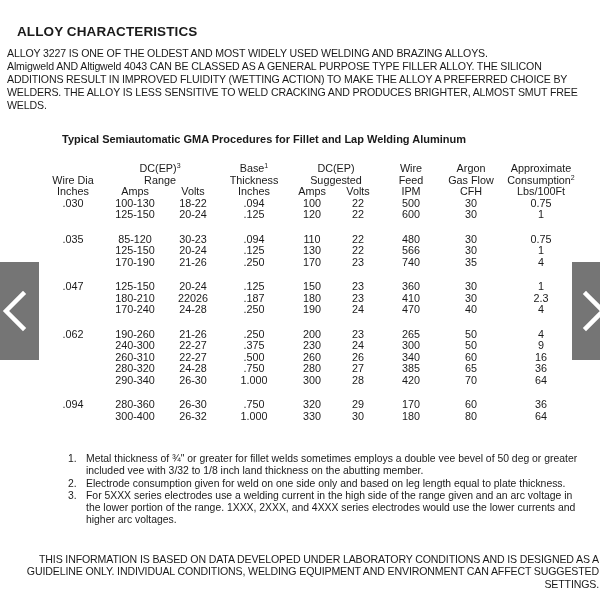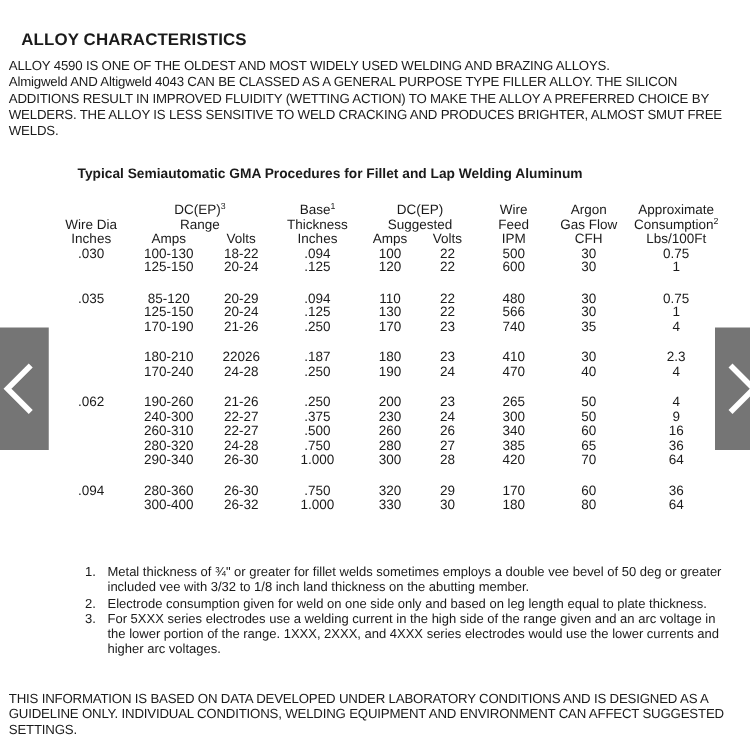--- a/index.html
+++ b/index.html
@@ -20,33 +20,33 @@
   .c-samps { width:44px; }
   .c-svolts { width:48px; }
   .c-feed { width:58px; }
   .c-cfh { width:62px; }
   .c-cons { width:78px; }
   tr.gap td { height:13px; }
   sup { font-size:7px; vertical-align:4px; line-height:0; }
   .notes { position:absolute; left:68px; top:453px; width:520px; margin:0; padding:0; list-style:none; font-size:10.4px; line-height:12.3px; }
   .notes li { position:relative; padding-left:18px; }
   .notes .num { position:absolute; left:0; top:0; }
-  .disclaimer { position:absolute; left:7px; top:553px; width:592px; font-size:10.6px; line-height:12.3px; letter-spacing:-0.15px; }
+  .disclaimer { position:absolute; left:7px; top:553px; width:592px; font-size:10.6px; line-height:12.3px; letter-spacing:-0.15px;text-align:right; }
   .nav { position:absolute; top:262px; height:98px; background:#6e6e6e; opacity:0.95; cursor:pointer; }
   .nav.prev { left:0; width:39px; }
   .nav.next { left:572px; width:28px; }
   .nav svg { position:absolute; top:0; }
 </style>
 </head>
 <body>
 
 <div class="heading">ALLOY CHARACTERISTICS</div>
 
 <div class="intro">
-  <p>ALLOY 4590 IS ONE OF THE OLDEST AND MOST WIDELY USED WELDING AND BRAZING ALLOYS.</p>
+  <p>ALLOY 3227 IS ONE OF THE OLDEST AND MOST WIDELY USED WELDING AND BRAZING ALLOYS.</p>
   <p>Almigweld AND Altigweld 4043 CAN BE CLASSED AS A GENERAL PURPOSE TYPE FILLER ALLOY.  THE SILICON ADDITIONS RESULT IN IMPROVED FLUIDITY (WETTING ACTION) TO MAKE THE ALLOY A PREFERRED CHOICE BY WELDERS.  THE ALLOY IS LESS SENSITIVE TO WELD CRACKING AND PRODUCES BRIGHTER, ALMOST SMUT FREE WELDS.</p>
 </div>
 
 <div class="table-title">Typical Semiautomatic GMA Procedures for Fillet and Lap Welding Aluminum</div>
 
 <table class="proc">
   <tbody id="proc-body">
     <tr class="hdr">
       <th class="c-dia"></th>
       <th colspan="2"><span>DC(EP)</span><sup>3</sup></th>
@@ -100,21 +100,21 @@
         <td class="c-feed">600</td>
         <td class="c-cfh">30</td>
         <td class="c-cons">1</td>
       </tr>
       <tr class="gap">
         <td colspan="9"></td>
       </tr>
       <tr>
         <td class="c-dia">.035</td>
         <td class="c-ramps">85-120</td>
-        <td class="c-rvolts">20-29</td>
+        <td class="c-rvolts">30-23</td>
         <td class="c-thk">.094</td>
         <td class="c-samps">110</td>
         <td class="c-svolts">22</td>
         <td class="c-feed">480</td>
         <td class="c-cfh">30</td>
         <td class="c-cons">0.75</td>
       </tr>
       <tr>
         <td class="c-dia"></td>
         <td class="c-ramps">125-150</td>
@@ -132,20 +132,31 @@
         <td class="c-rvolts">21-26</td>
         <td class="c-thk">.250</td>
         <td class="c-samps">170</td>
         <td class="c-svolts">23</td>
         <td class="c-feed">740</td>
         <td class="c-cfh">35</td>
         <td class="c-cons">4</td>
       </tr>
       <tr class="gap">
         <td colspan="9"></td>
+      </tr>
+      <tr>
+        <td class="c-dia">.047</td>
+        <td class="c-ramps">125-150</td>
+        <td class="c-rvolts">20-24</td>
+        <td class="c-thk">.125</td>
+        <td class="c-samps">150</td>
+        <td class="c-svolts">23</td>
+        <td class="c-feed">360</td>
+        <td class="c-cfh">30</td>
+        <td class="c-cons">1</td>
       </tr>
       <tr>
         <td class="c-dia"></td>
         <td class="c-ramps">180-210</td>
         <td class="c-rvolts">22026</td>
         <td class="c-thk">.187</td>
         <td class="c-samps">180</td>
         <td class="c-svolts">23</td>
         <td class="c-feed">410</td>
         <td class="c-cfh">30</td>

